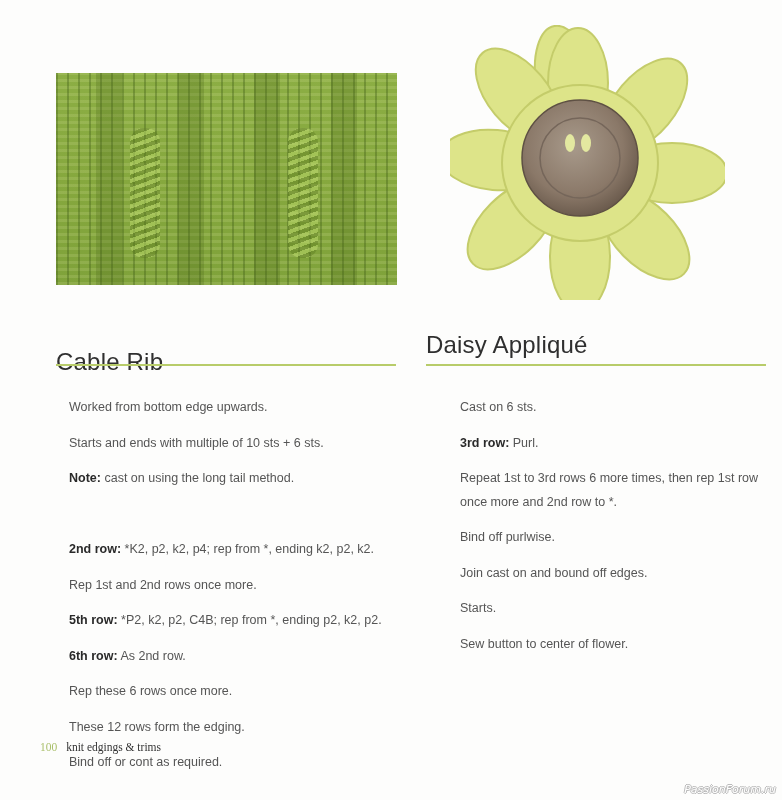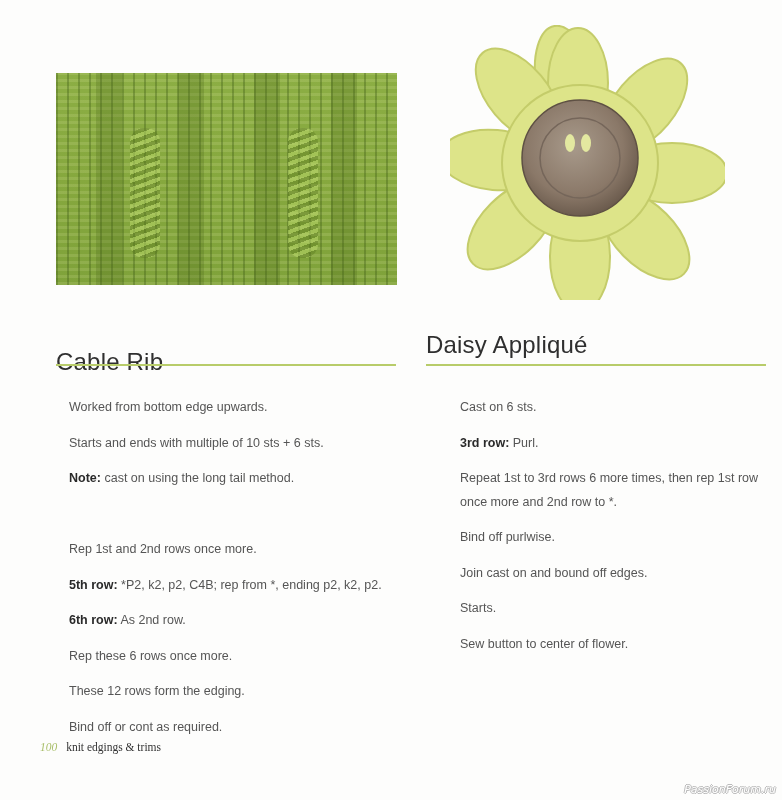--- a/index.html
+++ b/index.html
@@ -14,21 +14,21 @@
     background:repeating-linear-gradient(160deg, rgba(190,220,110,0.5) 0 4px, rgba(90,120,30,0.4) 4px 8px);}
   .swatch .purl{position:absolute;top:0;bottom:0;width:26px;background:rgba(70,100,25,0.25);}
   .flower{position:absolute;left:450px;top:25px;width:275px;height:275px;}
   .heading{position:absolute;font-family:"Liberation Sans",sans-serif;font-weight:300;font-size:24px;color:#2f2f2f;letter-spacing:0.2px;}
   .rule{position:absolute;height:2px;background:#b8cc6a;}
   .body-text{position:absolute;font-family:"Liberation Sans",sans-serif;font-size:12.5px;line-height:23.5px;color:#555;}
   .body-text p{margin:12px;}
   .body-text .gap{height:23.5px;}
   .body-text b{color:#2a2a2a;font-weight:bold;}
   .footer{position:absolute;left:40px;top:741px;font-family:"Liberation Serif",serif;font-size:11.5px;color:#333;}
-  .footer .pnum{color:#a9bf6a;margin-right:6px;font-style:italic;}
+  .footer .pnum{color:#a9bf6a;margin-right:6px;}
   .watermark{position:absolute;right:6px;bottom:4px;font-family:"DejaVu Sans",sans-serif;font-size:11px;color:#fff;
     text-shadow:-1px 0 #bbb,1px 0 #bbb,0 -1px #bbb,0 1px #bbb;font-style:italic;}
 </style>
 </head>
 <body>
 
 <div class="swatch">
   <div class="purl" style="left:40px"></div>
   <div class="purl" style="left:122px"></div>
   <div class="purl" style="left:198px"></div>
@@ -64,20 +64,21 @@
 </svg>
 
 <div class="heading" style="left:56px;top:333px;margin-top:15px;">Cable Rib</div>
 <div class="rule" style="left:56px;top:364px;width:340px;"></div>
 
 <div class="body-text" style="left:57px;top:384px;width:345px;">
   <p>Worked from bottom edge upwards.</p>
   <p>Starts and ends with multiple of 10 sts + 6 sts.</p>
   <p><b>Note:</b><span> cast on using the long tail method.</span></p>
   <div class="gap"></div>
+  <p><b>2nd row:</b><span> *K2, p2, k2, p4; rep from *, ending k2, p2, k2.</span></p>
   <p><b></b><span>Rep 1st and 2nd rows once more.</span></p>
   <p><b>5th row:</b><span> *P2, k2, p2, C4B; rep from *, ending p2, k2, p2.</span></p>
   <p><b>6th row:</b><span> As 2nd row.</span></p>
   <p><b></b><span>Rep these 6 rows once more.</span></p>
   <p><b></b><span>These 12 rows form the edging.</span></p>
   <p><b></b><span>Bind off or cont as required.</span></p>
 </div>
 
 <div class="heading" style="left:426px;top:331px;">Daisy Appliqué</div>
 <div class="rule" style="left:426px;top:364px;width:340px;"></div>

